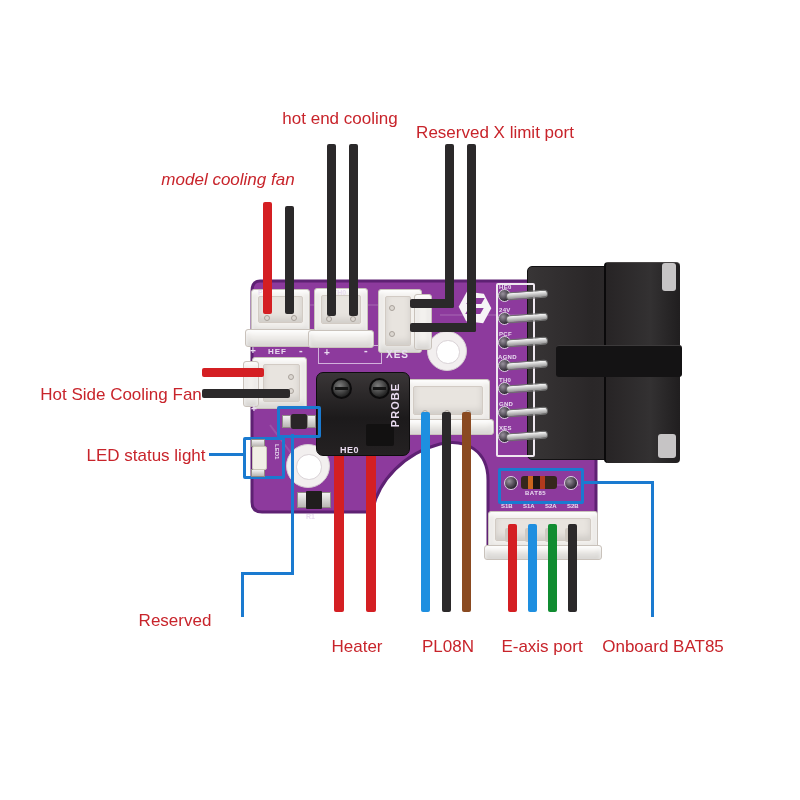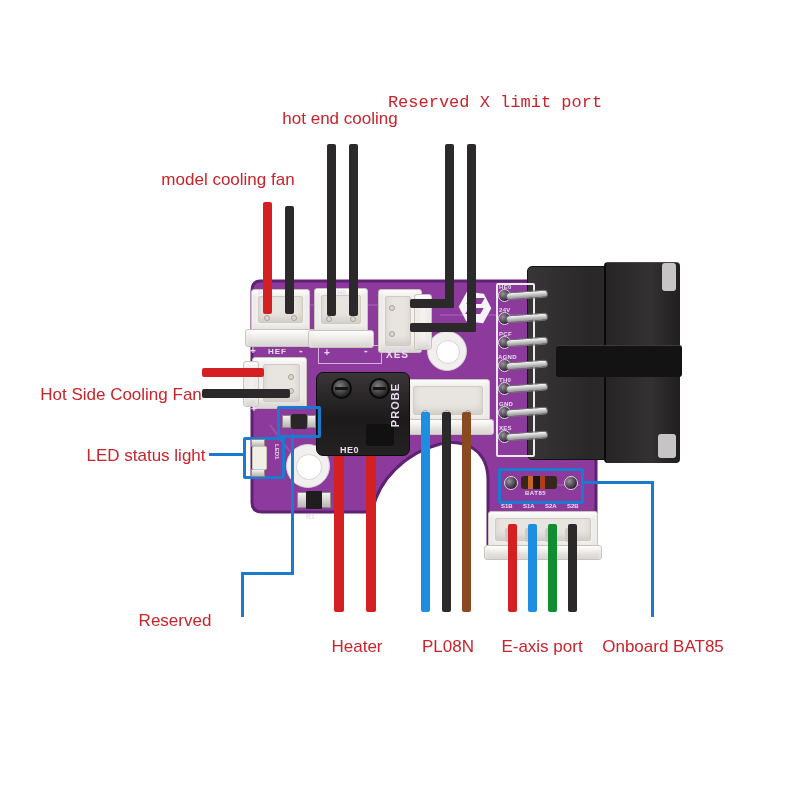--- a/index.html
+++ b/index.html
@@ -232,22 +232,22 @@
   <div class="w" style="left:568px;top:524px;width:9px;height:88px;background:var(--wire-black);z-index:4;"></div>
 
   <div class="cl" style="left:209px;top:453px;width:34px;height:3px;z-index:4;"></div>
   <div class="cl" style="left:291px;top:434px;width:3px;height:141px;z-index:4;"></div>
   <div class="cl" style="left:241px;top:572px;width:53px;height:3px;z-index:4;"></div>
   <div class="cl" style="left:241px;top:572px;width:3px;height:45px;z-index:4;"></div>
   <div class="cl" style="left:582px;top:481px;width:72px;height:3px;z-index:4;"></div>
   <div class="cl" style="left:651px;top:481px;width:3px;height:136px;z-index:4;"></div>
 
   <div class="lbl" style="left:340px;top:118px;z-index:5;">hot end cooling</div>
-  <div class="lbl" style="left:495px;top:102px;z-index:5;font-family:Liberation Mono, monospace;">Reserved X limit port</div>
-  <div class="lbl" style="left:228px;top:179px;z-index:5;">model cooling fan</div>
+  <div class="lbl" style="left:495px;top:132px;z-index:5;">Reserved X limit port</div>
+  <div class="lbl" style="left:228px;top:179px;z-index:5;font-style:italic;">model cooling fan</div>
   <div class="lbl" style="left:121px;top:378px;z-index:5;margin-top:16px;">Hot Side Cooling Fan</div>
   <div class="lbl" style="left:146px;top:455px;z-index:5;">LED status light</div>
   <div class="lbl" style="left:175px;top:620px;z-index:5;">Reserved</div>
   <div class="lbl" style="left:357px;top:646px;z-index:5;">Heater</div>
   <div class="lbl" style="left:448px;top:646px;z-index:5;">PL08N</div>
   <div class="lbl" style="left:542px;top:646px;z-index:5;">E-axis port</div>
   <div class="lbl" style="left:663px;top:646px;z-index:5;">Onboard BAT85</div>
 
 </div>
 

